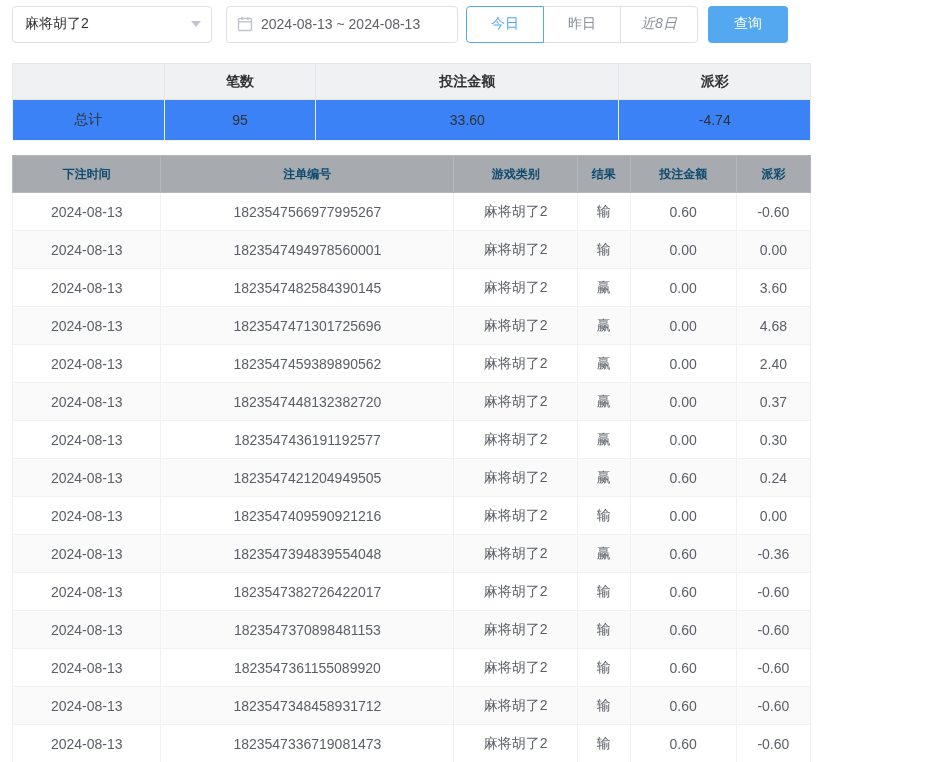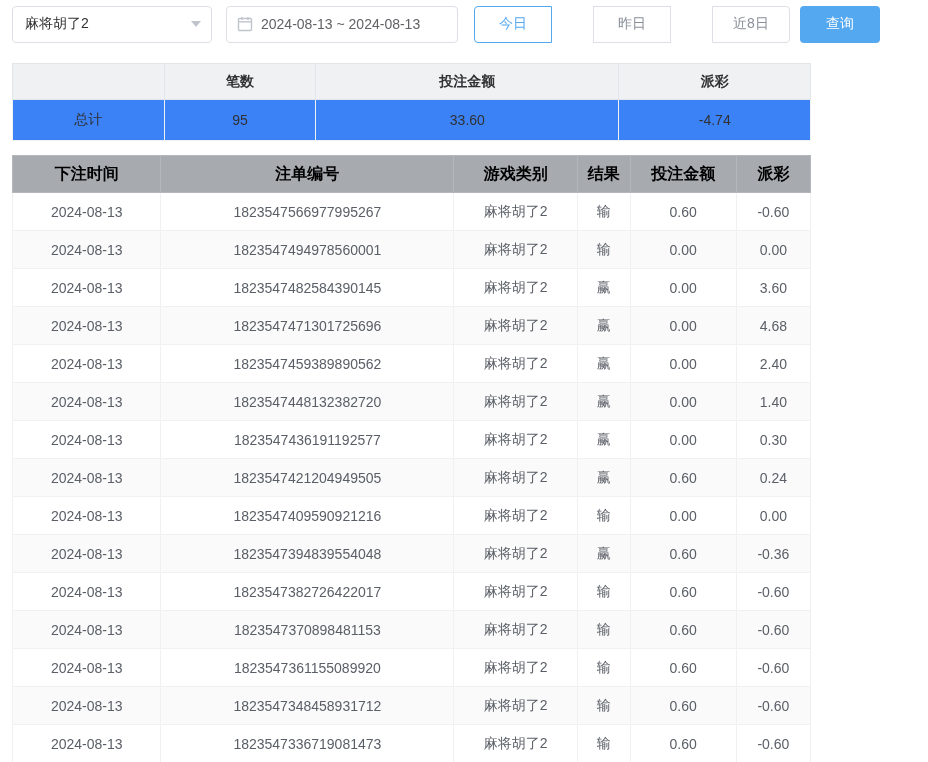--- a/index.html
+++ b/index.html
@@ -22,49 +22,49 @@
   }
   .caret{
     width:0;height:0;border-left:5px solid transparent;border-right:5px solid transparent;
     border-top:6px solid #c0c4cc;margin-left:6px;
   }
   .date-input{
     margin-left:14px;width:232px;height:37px;border:1px solid #dcdfe6;border-radius:4px;
     display:flex;align-items:center;padding:8px 10px;color:#606266;background:#fff;cursor:pointer;
   }
   .date-input svg{margin-right:8px;flex:0 0 auto;}
-  .btn-group{display:flex;margin-left:16px;gap:42px;}
+  .btn-group{display:flex;margin-left:8px;}
   .qbtn{
     min-width:78px;height:37px;background:#fff;border:1px solid #dcdfe6;
     color:#8a8f99;font-size:14px;cursor:pointer;padding:0 20px;
   }
   .qbtn + .qbtn{margin-left:-1px;}
   .qbtn:first-child{border-radius:4px 0 0 4px;}
-  .qbtn:last-child{border-radius:0 4px 4px 0;}
+  .qbtn:last-child{border-radius:0 4px 4px 0;font-style:italic;}
   .qbtn.active{color:var(--accent);border-color:var(--accent);position:relative;z-index:1;}
   .search-btn{
     margin-left:10px;width:80px;height:37px;background:var(--accent);color:#fff;
     border:none;border-radius:4px;font-size:14px;cursor:pointer;
   }
 
   
   table{border-collapse:collapse;width:799px;table-layout:fixed;}
   .summary{margin-bottom:14px;}
   .summary th{
     background:#f0f1f3;color:#303133;font-weight:700;height:36px;
     border:1px solid #e3e5e8;font-size:14px;text-align:center;
   }
   .summary td{
     height:41px;text-align:center;border:1px solid #f0f1f3;color:#303133;background:#3b82f6;
   }
 
   
   .records th{
-    background:var(--head-bg);color:#000000;font-weight:700;height:37px;
-    border:1px solid #b4b7bc;font-size:16px;text-align:center;margin-top:36px;
+    background:var(--head-bg);color:#0c4a6e;font-weight:700;height:37px;
+    border:1px solid #b4b7bc;font-size:12px;text-align:center;margin-top:36px;
   }
   .records td{
     height:38px;text-align:center;border:1px solid #f0f1f3;color:#5a5e66;font-size:14px;
     background:#fff;
   }
   .records tbody tr:nth-child(even) td{background:#fafafa;}
   .neg{color:var(--neg);}
 </style>
 </head>
 <body>
@@ -180,21 +180,21 @@
           <td>赢</td>
           <td>0.00</td>
           <td>2.40</td>
         </tr>
         <tr>
           <td>2024-08-13</td>
           <td>1823547448132382720</td>
           <td>麻将胡了2</td>
           <td>赢</td>
           <td>0.00</td>
-          <td>1.40</td>
+          <td>0.37</td>
         </tr>
         <tr>
           <td>2024-08-13</td>
           <td>1823547436191192577</td>
           <td>麻将胡了2</td>
           <td>赢</td>
           <td>0.00</td>
           <td>0.30</td>
         </tr>
         <tr>

